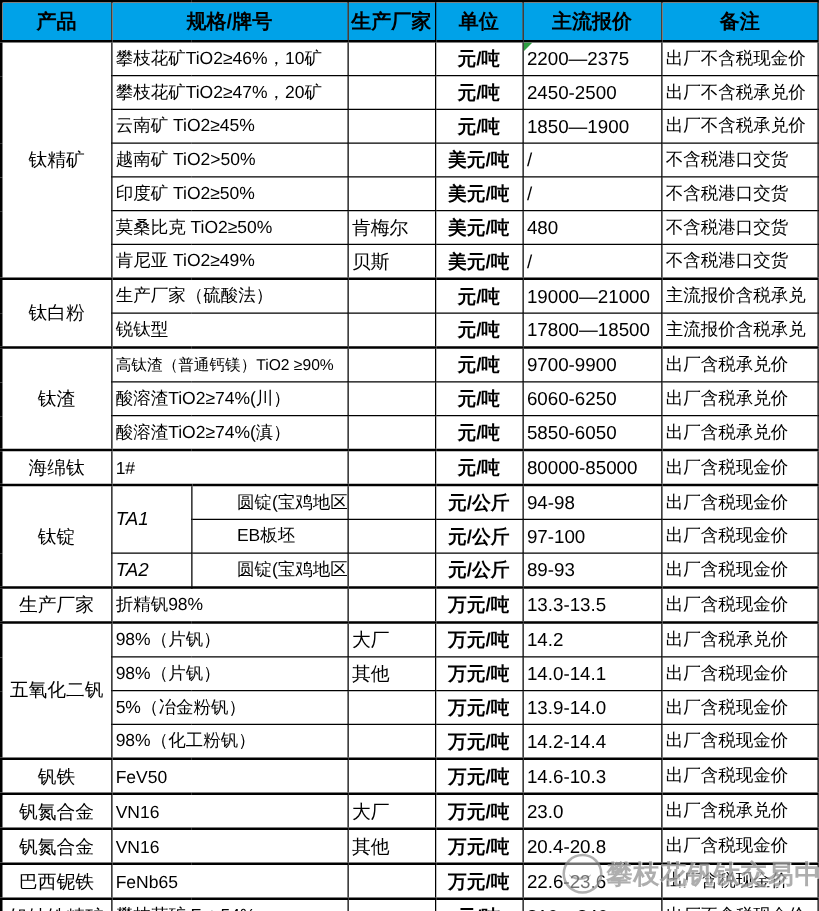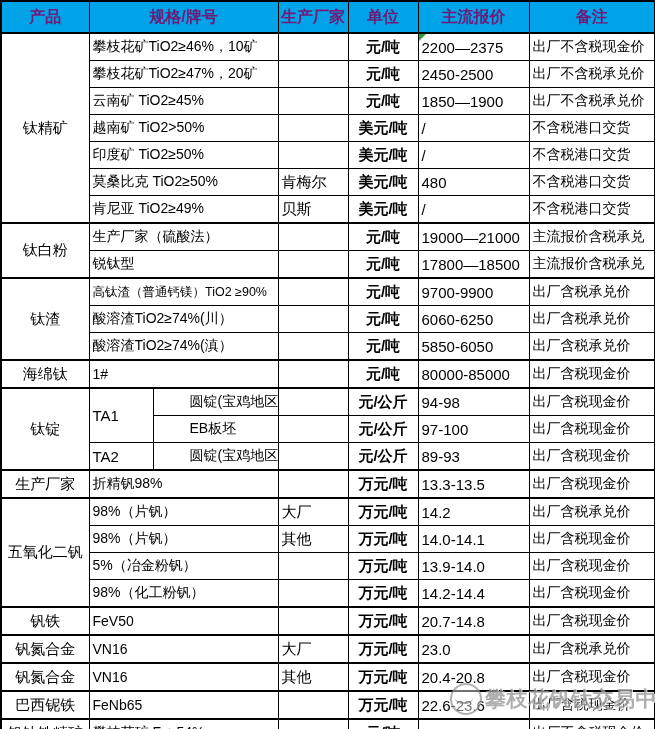--- a/index.html
+++ b/index.html
@@ -9,27 +9,27 @@
   }
   table{
     border-collapse:collapse;table-layout:fixed;width:654px;
     border:2px solid #000;
   }
   th,td{
     border:1px solid #000;height:26px;padding:0 3px;
     overflow:hidden;white-space:nowrap;vertical-align:middle;
   }
   thead th{
-    background:var(--hdr-bg,#00A2E8);color:#701a75;font-size:16px;font-weight:bold;
+    background:var(--hdr-bg,#00A2E8);color:#000000;font-size:16px;font-weight:bold;
     border-bottom:2px solid #000;padding:2px 0;
   }
   .cell-product{text-align:center;font-size:15px;}
   .cell-spec{text-align:left;font-size:14px;}
   .cell-spec.small{font-size:12.5px;}
-  .cell-speca{text-align:left;font-size:15px;}
+  .cell-speca{text-align:left;font-size:15px;font-style:italic;}
   .cell-specb{text-align:left;font-size:14px;padding-left:36px;}
   .cell-maker{font-size:15px;}
   .cell-unit{text-align:center;font-size:15px;font-weight:bold;}
   .cell-price{font-size:15px;position:relative;}
   .cell-note{text-align:left;font-size:14px;}
   tr.group-start td{border-top:2px solid #000;}
   .flag::before{
     content:"";position:absolute;left:0;top:0;width:0;height:0;
     border-top:7px solid var(--flag-color,#2e9e41);
     border-right:7px solid transparent;
@@ -231,21 +231,21 @@
         <td class="cell-maker"></td>
         <td class="cell-unit">万元/吨</td>
         <td class="cell-price">14.2-14.4</td>
         <td class="cell-note">出厂含税现金价</td>
       </tr>
       <tr class="group-start">
         <td class="cell-product" rowspan="1">钒铁</td>
         <td class="cell-spec" colspan="2">FeV50</td>
         <td class="cell-maker"></td>
         <td class="cell-unit">万元/吨</td>
-        <td class="cell-price">20.7-14.8</td>
+        <td class="cell-price">14.6-10.3</td>
         <td class="cell-note">出厂含税现金价</td>
       </tr>
       <tr class="group-start">
         <td class="cell-product" rowspan="1">钒氮合金</td>
         <td class="cell-spec" colspan="2">VN16</td>
         <td class="cell-maker">大厂</td>
         <td class="cell-unit">万元/吨</td>
         <td class="cell-price">23.0</td>
         <td class="cell-note">出厂含税承兑价</td>
       </tr>

